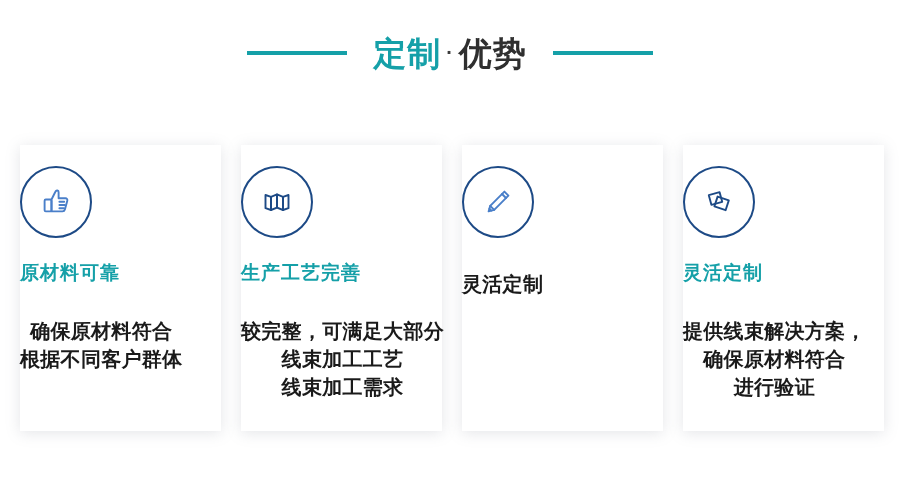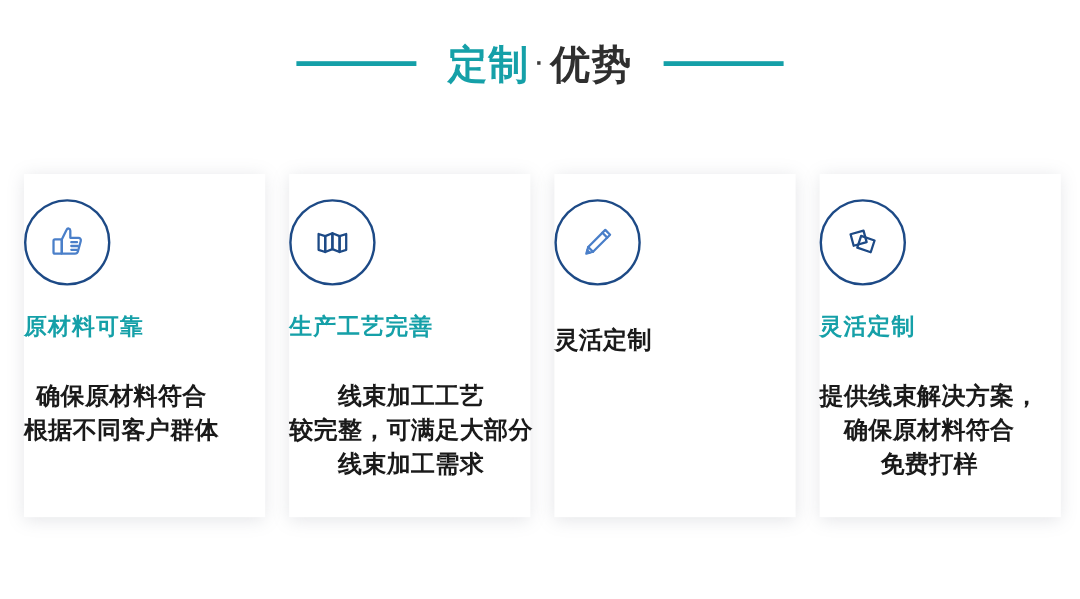--- a/index.html
+++ b/index.html
@@ -148,22 +148,22 @@
         <svg width="40" height="40" viewBox="0 0 40 40" fill="none" stroke="#1d4a86" stroke-width="1.9" stroke-linejoin="round" stroke-linecap="round">
           <path d="M8.5 13.0 L14.0 14.8 L14.0 28.0 L8.5 26.2 Z"></path>
           <path d="M14.0 14.8 L20.0 12.4 L20.0 25.6 L14.0 28.0 Z"></path>
           <path d="M20.0 12.4 L26.0 14.8 L26.0 28.0 L20.0 25.6 Z"></path>
           <path d="M26.0 14.8 L31.5 13.0 L31.5 26.2 L26.0 28.0 Z"></path>
         </svg>
       </span>
     </div>
     <div class="card-title">生产工艺完善</div>
     <div class="card-body">
+      <span class="line">较完整，可满足大部分</span>
       <span class="line">线束加工工艺</span>
-      <span class="line">较完整，可满足大部分</span>
       <span class="line">线束加工需求</span>
     </div>
   </div>
 
   <div class="card">
     <div class="card-icon">
       <span>
         <svg width="40" height="40" viewBox="0 0 40 40" fill="none" stroke="#4a7fc9" stroke-width="1.9" stroke-linejoin="round" stroke-linecap="round">
           <path d="M26.4 9.6 L30.4 13.6 L16.2 27.8 L10.6 29.4 L12.2 23.8 Z"></path>
           <path d="M24.0 12.0 L28.0 16.0"></path>
@@ -183,17 +183,17 @@
         <svg width="40" height="40" viewBox="0 0 40 40" fill="none" stroke="#1d4a86" stroke-width="1.9" stroke-linejoin="round" stroke-linecap="round">
           <path d="M18.6 14.6 L29.8 18.4 L26.6 28.2 L15.4 24.4 Z"></path>
           <path d="M9.8 13.2 L20.6 10.2 L23.2 19.8 L12.4 22.8 Z"></path>
         </svg>
       </span>
     </div>
     <div class="card-title">灵活定制</div>
     <div class="card-body">
       <span class="line">提供线束解决方案，</span>
       <span class="line">确保原材料符合</span>
-      <span class="line">免费打样</span>
+      <span class="line">进行验证</span>
     </div>
   </div>
 
 </div>
 
 </body></html>

